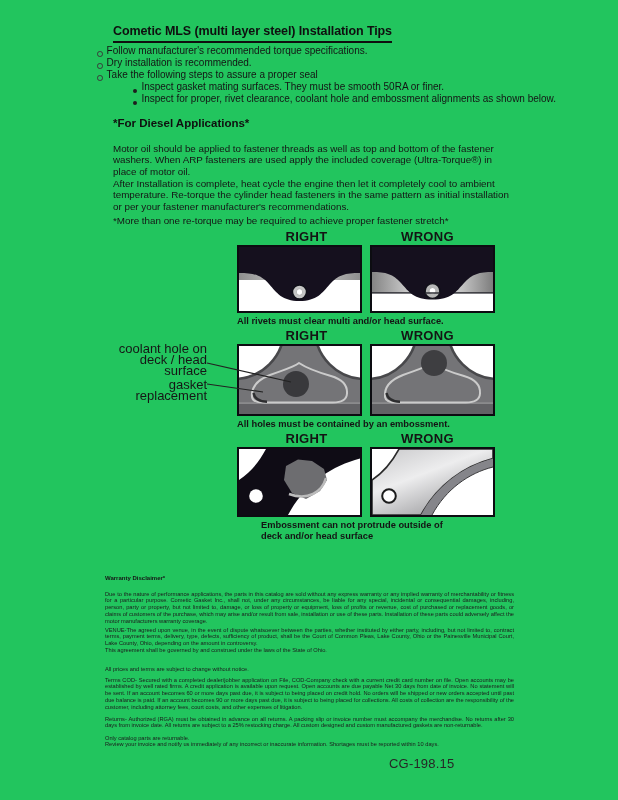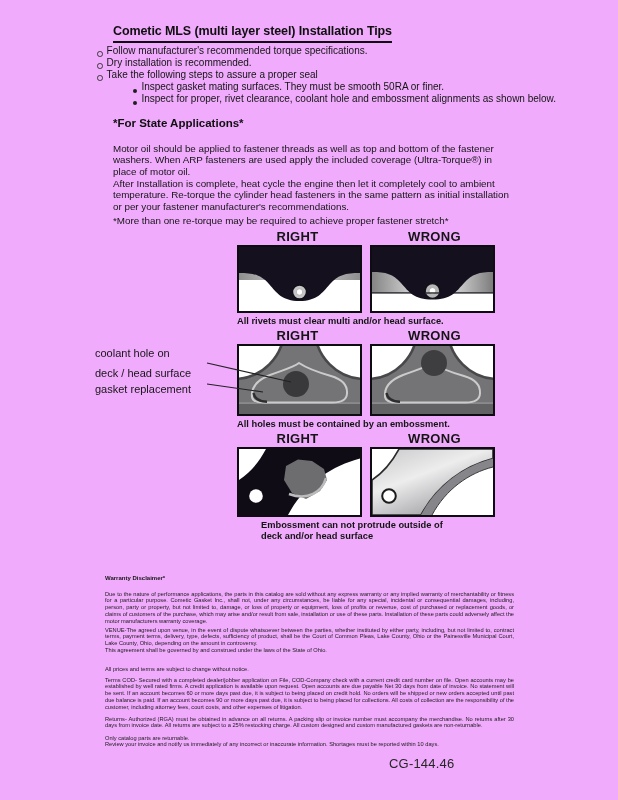--- a/index.html
+++ b/index.html
@@ -1,45 +1,45 @@
 <!DOCTYPE html>
 <html><head>
 <meta charset="utf-8">
 <style>
   html,body{margin:0;padding:0;background:#ffffff;}
   .page{
-    position:relative;width:618px;height:800px;background:#f0abfc;overflow:hidden;
+    position:relative;width:618px;height:800px;background:#22c55e;overflow:hidden;
     font-family:"Liberation Sans","DejaVu Sans",sans-serif;color:#1a1a1a;
   }
   
   .title{
     position:absolute;left:113px;top:24px;font-size:12.5px;font-weight:700;
     letter-spacing:-0.1px;color:#0f0f0f;border-bottom:2px solid #0f0f0f;padding-bottom:3px;
   }
   
   .tips{position:absolute;left:97px;top:45px;font-size:10px;line-height:12px;color:#141414;}
   .tip{display:flex;align-items:flex-end;}
   .tip.sub{margin-left:36px;}
   .ring{flex:none;width:3.6px;height:3.6px;border:1px solid #3a3a3a;border-radius:50%;margin:3.2px 4px 0 0;}
   .dot{flex:none;width:4.4px;height:4.4px;background:#1e1e1e;border-radius:50%;margin:3.4px 4px 0 0;}
   
   .diesel-h{position:absolute;left:113px;top:117px;font-size:11.5px;font-weight:700;color:#0f0f0f;}
   .bodyp{position:absolute;left:113px;width:402px;font-size:9.8px;line-height:11.5px;color:#151515;}
   .dp1{top:133px;} .dp2{top:168px;} .dp3{top:205px;}
   
   .pair{position:absolute;left:237px;width:260px;}
   .pair1{top:229px;} .pair2{top:328px;} .pair3{top:431px;}
-  .plabels{display:flex;gap:16px;margin-bottom:1px;}
+  .plabels{display:flex;gap:0;margin-bottom:1px;justify-content:center;}
   .plabel{width:121px;text-align:center;font-size:13px;font-weight:600;letter-spacing:0.3px;color:#141414;}
   .pboxes{display:flex;gap:8px;}
   svg.pbox{display:block;border:2px solid #0c0c11;background:#fff;}
   .pcaption{margin-top:3px;font-size:9.3px;font-weight:600;color:#141414;white-space:nowrap;}
   .pcaption.wrap{white-space:normal;width:200px;line-height:11px;margin-left:24px;}
   
-  .ann{position:absolute;width:112px;text-align:left;font-size:11px;line-height:20px;color:#161616;white-space:pre-line;}
+  .ann{position:absolute;width:112px;text-align:right;font-size:13px;line-height:11px;color:#161616;white-space:pre-line;}
   .ann1{left:95px;top:343px;}
   .ann2{left:95px;top:379px;}
   .leaders{position:absolute;left:203px;top:355px;overflow:visible;}
   
   .legal-h{position:absolute;left:105px;top:575px;font-size:6px;font-weight:700;color:#161616;}
   .lp{position:absolute;left:105px;width:409px;font-size:5.7px;line-height:6.8px;
       text-align:justify;white-space:pre-line;color:#1c1c1c;}
   .lp1{top:585px;} .lp2{top:621px;} .lp3{top:660px;} .lp4{top:671px;} .lp5{top:710px;} .lp6{top:729px;}
   .pagecode{position:absolute;left:389px;top:756px;font-size:13px;letter-spacing:0.2px;color:#262626;}
 </style>
@@ -66,21 +66,21 @@
     <div class="tip sub">
       <span class="dot"></span>
       <span>Inspect gasket mating surfaces.  They must be smooth 50RA or finer.</span>
     </div>
     <div class="tip sub">
       <span class="dot"></span>
       <span>Inspect for proper, rivet clearance, coolant hole and embossment alignments as shown below.</span>
     </div>
   </div>
 
-  <div class="diesel-h">*For State Applications*</div>
+  <div class="diesel-h">*For Diesel Applications*</div>
   <p class="bodyp dp1">Motor oil should be applied to fastener threads as well as top and bottom of the fastener washers. When ARP fasteners are used apply the included coverage (Ultra-Torque®) in place of motor oil.</p>
   <p class="bodyp dp3">*More than one re-torque may be required to achieve proper fastener stretch*</p>
   <p class="bodyp dp2">After Installation is complete, heat cycle the engine then let it completely cool to ambient temperature. Re-torque the cylinder head fasteners in the same pattern as initial installation or per your fastener manufacturer's recommendations.</p>
 
   <div class="pair pair1">
     <div class="plabels">
       <span class="plabel">RIGHT</span>
       <span class="plabel">WRONG</span>
     </div>
     <div class="pboxes">
@@ -191,15 +191,15 @@
   <div class="legal-h">Warranty Disclaimer*</div>
   <p class="lp lp1">Due to the nature of performance applications, the parts in this catalog are sold without any express warranty or any implied warranty of merchantability or fitness for a particular purpose.  Cometic Gasket Inc., shall not, under any circumstances, be liable for any special, incidental or consequential damages, including, person, party or property, but not limited to, damage, or loss of property or equipment, loss of profits or revenue, cost of purchased or replacement goods, or claims of customers of the purchase, which may arise and/or result from sale, installation or use of these parts.  Installation of these parts could adversely affect the motor manufacturers warranty coverage.</p>
   <p class="lp lp2">VENUE-The agreed upon venue, in the event of dispute whatsoever between the parties, whether instituted by either party, including, but not limited to, contract terms, payment terms, delivery, type, defects, sufficiency of product, shall be the Court of Common Pleas, Lake County, Ohio or the Painesville Municipal Court, Lake County, Ohio, depending on the amount in controversy.
 This agreement shall be governed by and construed under the laws of the State of Ohio.</p>
   <p class="lp lp3">All prices and terms are subject to change without notice.</p>
   <p class="lp lp4">Terms COD- Secured with a completed dealer/jobber application on File, COD-Company check with a current credit card number on file.  Open accounts may be established by well rated firms.  A credit application is available upon request.  Open accounts are due payable Net 30 days from date of invoice.  No statement will be sent.  If an account becomes 60 or more days past due, it is subject to being placed on credit hold.  No orders will be shipped or new orders accepted until past due balance is paid.  If an account becomes 90 or more days past due, it is subject to being placed for collections.  All costs of collection are the responsibility of the customer, including attorney fees, court costs, and other expenses of litigation.</p>
   <p class="lp lp5">Returns- Authorized (RGA) must be obtained in advance on all returns.  A packing slip or invoice number must accompany the merchandise.  No returns after 30 days from invoice date.  All returns are subject to a 25% restocking charge.  All custom designed and custom manufactured gaskets are non-returnable.</p>
   <p class="lp lp6">Only catalog parts are returnable.
 Review your invoice and notify us immediately of any incorrect or inaccurate information.  Shortages must be reported within 10 days.</p>
 
-  <div class="pagecode">CG-144.46</div>
+  <div class="pagecode">CG-198.15</div>
 
 </div>
 
 </body></html>

